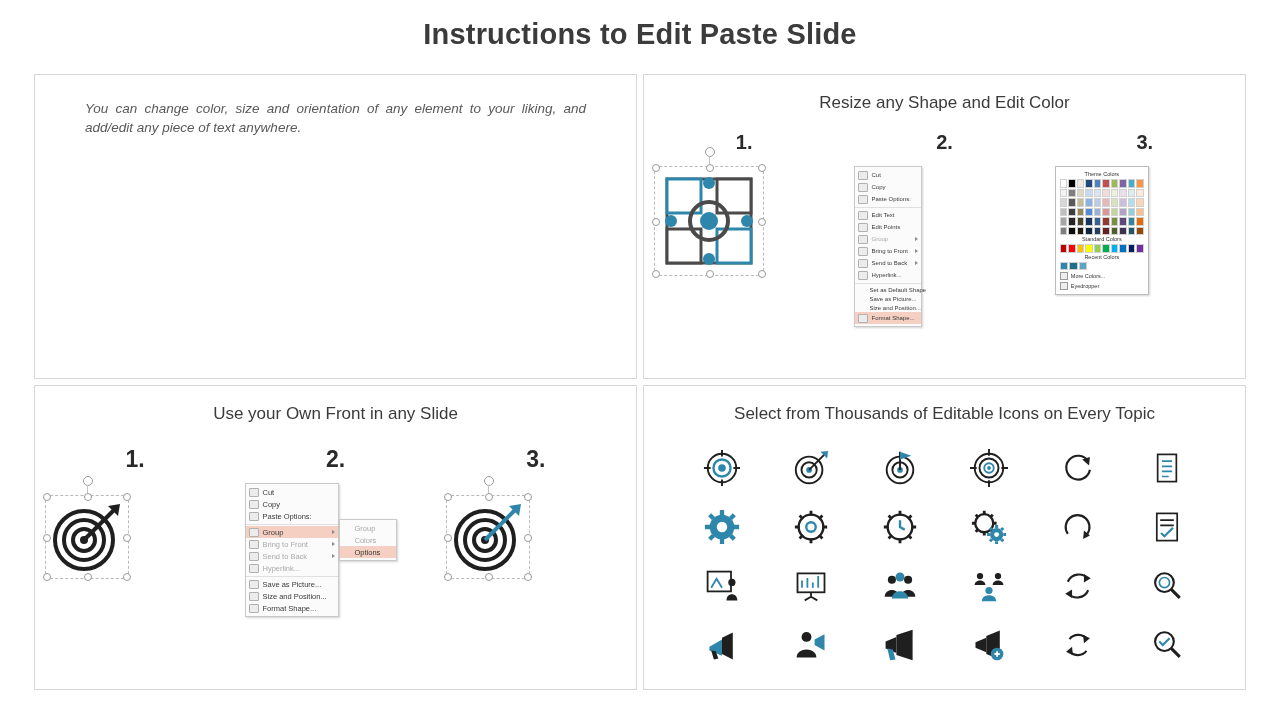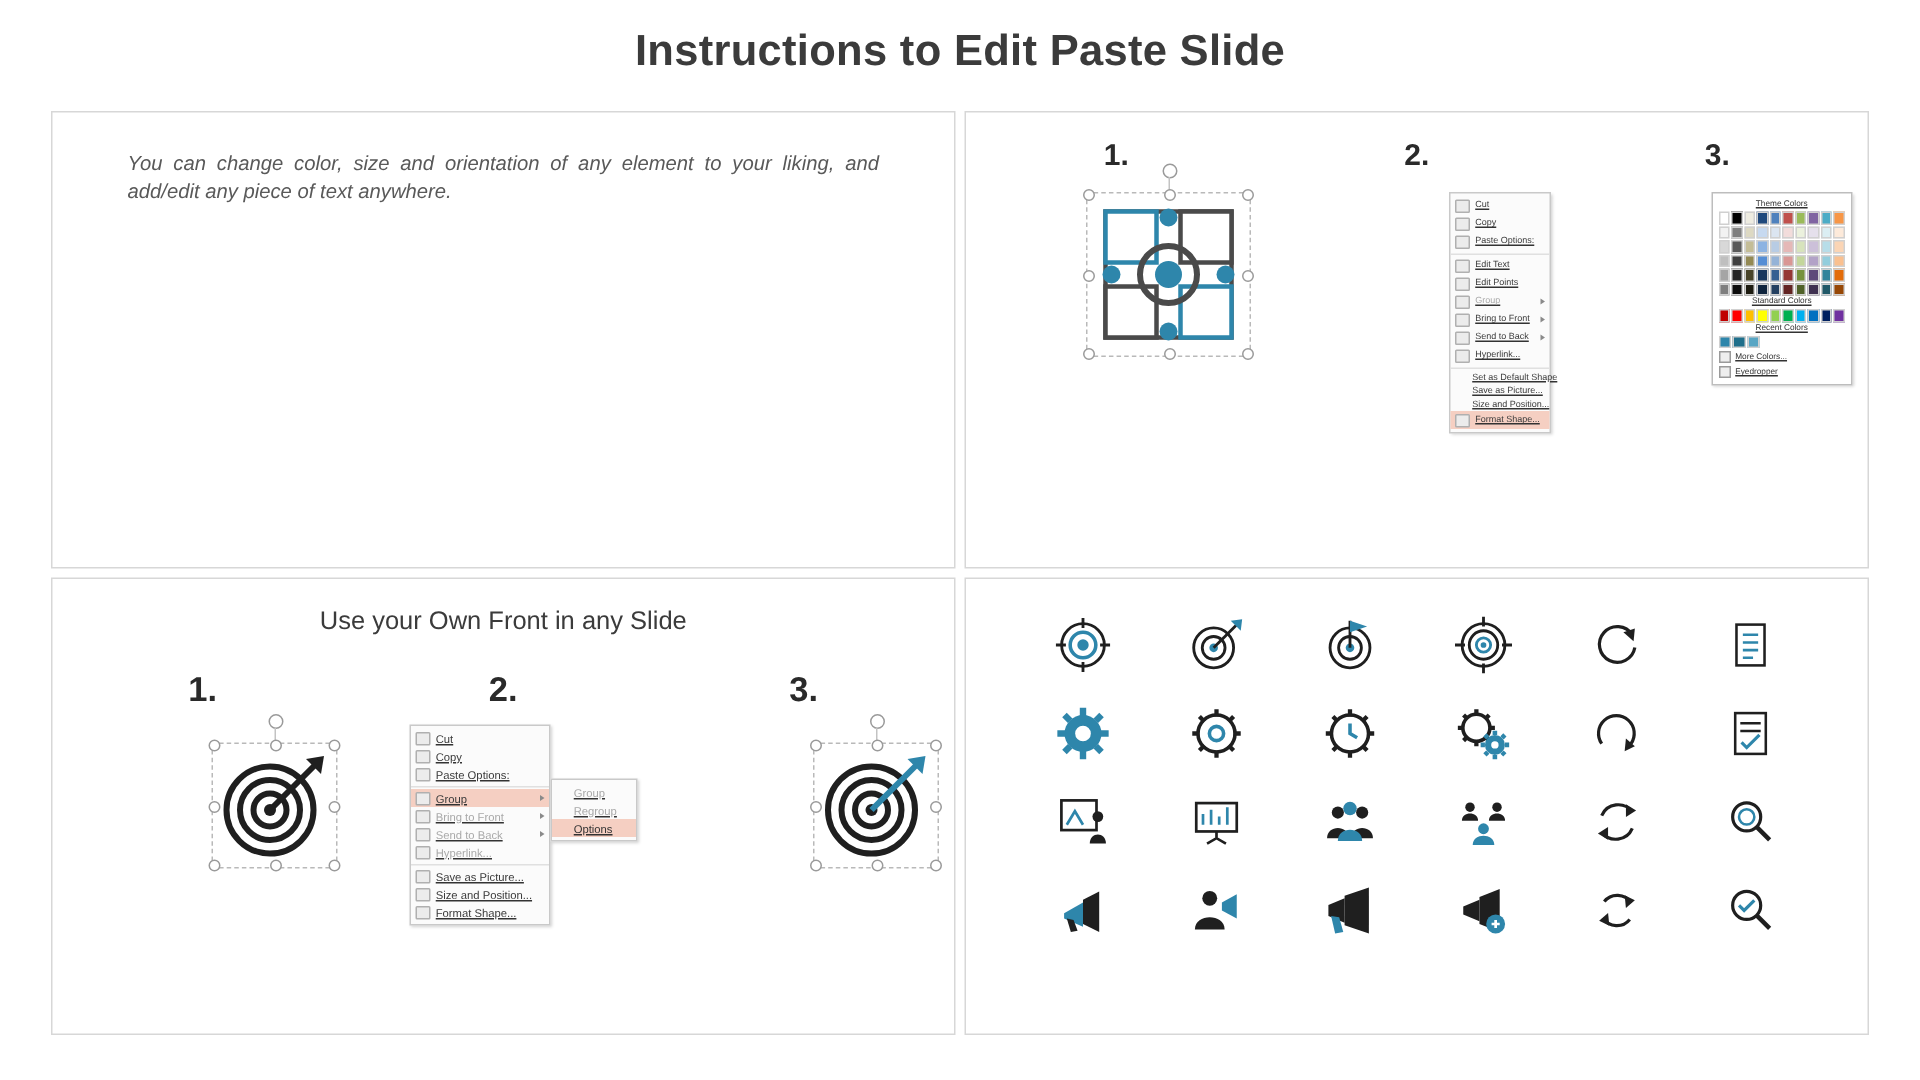--- a/index.html
+++ b/index.html
@@ -84,22 +84,21 @@
   }
   .step-num {
     font-size: 20px;
     font-weight: bold;
     color: #2a2a2a;
   }
   .step-num.big { font-size: 23px; }
   .step-art {
     margin-top: 12px;
     display: flex;
-    justify-content: flex-end;
-    text-decoration: underline;
+    justify-content: flex-start;
   }
 
   
   .sel-box {
     position: relative;
     width: 110px;
     height: 110px;
     border: 1px dashed #b9b9b9;
     box-sizing: border-box;
   }
@@ -215,20 +214,21 @@
 
 <h1 class="slide-title">Instructions to Edit Paste Slide</h1>
 
 <div class="grid">
 
   <div class="panel">
     <p class="para para-2">You can change color, size and orientation of any element to your liking, and add/edit any piece of text anywhere.</p>
   </div>
 
   <div class="panel">
+    <div class="panel-title">Resize any Shape and Edit Color</div>
 
     <div class="steps">
 
       <div class="step">
         <div class="step-num">1.</div>
         <div class="step-art">
           <div class="sel-box">
             <div class="rot"></div>
             <svg width="108" height="108" viewBox="0 0 108 108">
               <rect x="12" y="12" width="84" height="84" fill="#ffffff" stroke="#4a4a4a" stroke-width="3"></rect>
@@ -507,21 +507,21 @@
               <div class="menu-row">
                   <span class="ic"></span>
                   <span>Format Shape...</span>
                 </div>
             </div>
             <div class="submenu" style="margin-top:36px;">
               <div class="menu-row noic dim">
                   <span>Group</span>
                 </div>
               <div class="menu-row noic dim">
-                  <span>Regroup</span>
+                  <span>Colors</span>
                 </div>
               <div class="menu-row noic hl">
                   <span>Options</span>
                 </div>
             </div>
           </div>
         </div>
       </div>
 
       <div class="step">
@@ -546,20 +546,21 @@
             <span class="handle h-bc"></span>
             <span class="handle h-br"></span>
           </div>
         </div>
       </div>
 
     </div>
   </div>
 
   <div class="panel">
+    <div class="panel-title">Select from Thousands of Editable Icons on Every Topic</div>
 
     <div class="icon-grid">
 
       <div class="icon-cell">
         <svg width="38" height="38" viewBox="0 0 40 40">
           <circle cx="20" cy="20" r="15" fill="none" stroke="#1f1f1f" stroke-width="2"></circle>
           <circle cx="20" cy="20" r="9" fill="none" stroke="#2e86ab" stroke-width="2.5"></circle>
           <circle cx="20" cy="20" r="4" fill="#2e86ab"></circle>
           <path d="M20 1 L20 8 M20 32 L20 39 M1 20 L8 20 M32 20 L39 20" stroke="#1f1f1f" stroke-width="2"></path>
         </svg>

